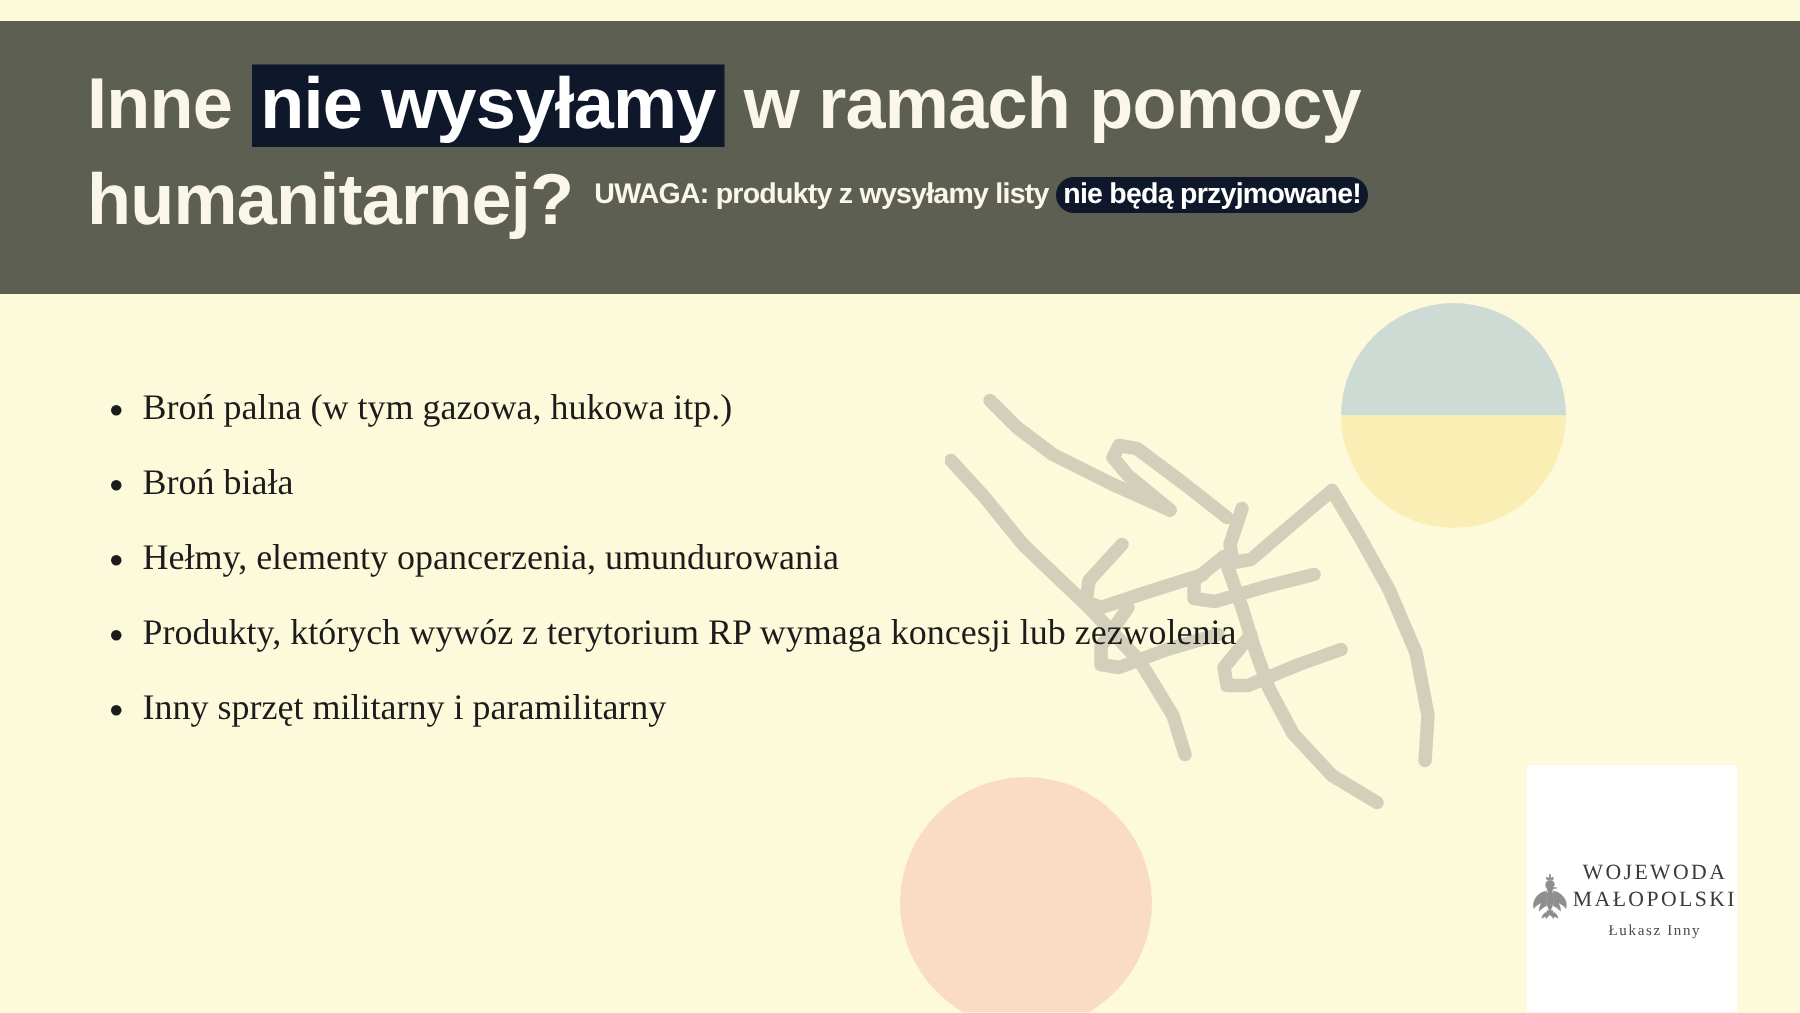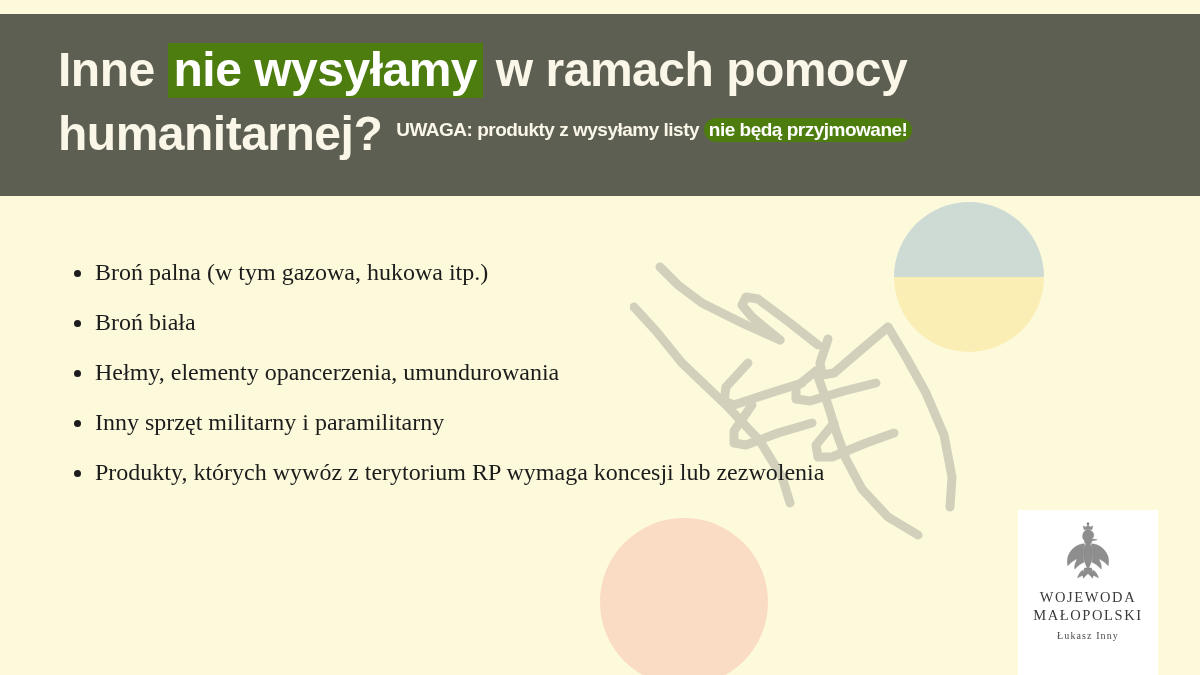--- a/index.html
+++ b/index.html
@@ -101,21 +101,21 @@
     color: #faf7e8;
     white-space: nowrap;
   }
   .title-line.second {
     display: flex;
     align-items: center;
     gap: 14px;
   }
 
   .hl-red {
-    background: #4d7c0f;
+    background: #0f172a;
     color: #ffffff;
     padding: 0 6px 2px 6px;
     box-decoration-break: clone;
   }
 
   .subtitle {
     font-family: "Liberation Sans", sans-serif;
     font-weight: bold;
     font-size: 19px;
     line-height: 24px;
@@ -166,21 +166,21 @@
   
   .logo-card {
     position: absolute;
     left: 1018px;
     top: 510px;
     width: 140px;
     height: 165px;
     background: #ffffff;
     z-index: 5;
     display: flex;
-    flex-direction: column;
+    flex-direction: row;
     align-items: center;
     justify-content: flex-start;
     padding-top: 12px;
     box-sizing: border-box;
   }
   .logo-eagle {
     width: 58px;
     height: 62px;
     display: block;
   }
@@ -246,22 +246,22 @@
         <span>humanitarnej?</span>
         <span class="subtitle"><span>UWAGA: produkty z wysyłamy listy </span><span class="hl-red">nie będą przyjmowane!</span></span>
       </div>
     </div>
   </div>
 
   <ul class="bullet-list">
     <li>Broń palna (w tym gazowa, hukowa itp.)</li>
     <li>Broń biała</li>
     <li>Hełmy, elementy opancerzenia, umundurowania</li>
+    <li>Produkty, których wywóz z terytorium RP wymaga koncesji lub zezwolenia</li>
     <li>Inny sprzęt militarny i paramilitarny</li>
-    <li>Produkty, których wywóz z terytorium RP wymaga koncesji lub zezwolenia</li>
   </ul>
 
   <div class="logo-card">
     <svg class="logo-eagle" viewBox="0 0 100 108">
       <g fill="#8e8e8e" stroke="#7c7c7c" stroke-width="0.8">
 
         <path d="M50 4 L53 9 L58 7 L57 13 L43 13 L42 7 L47 9 Z"></path>
         <circle cx="50" cy="3" r="2"></circle>
 
         <path d="M50 14 C56 14 60 18 60 23 C60 26 58 28 56 29 L66 31 L56 33 C57 36 55 38 52 38 L48 38 C45 38 43 35 44 32 C41 30 40 26 41 22 C42 17 45 14 50 14 Z"></path>

